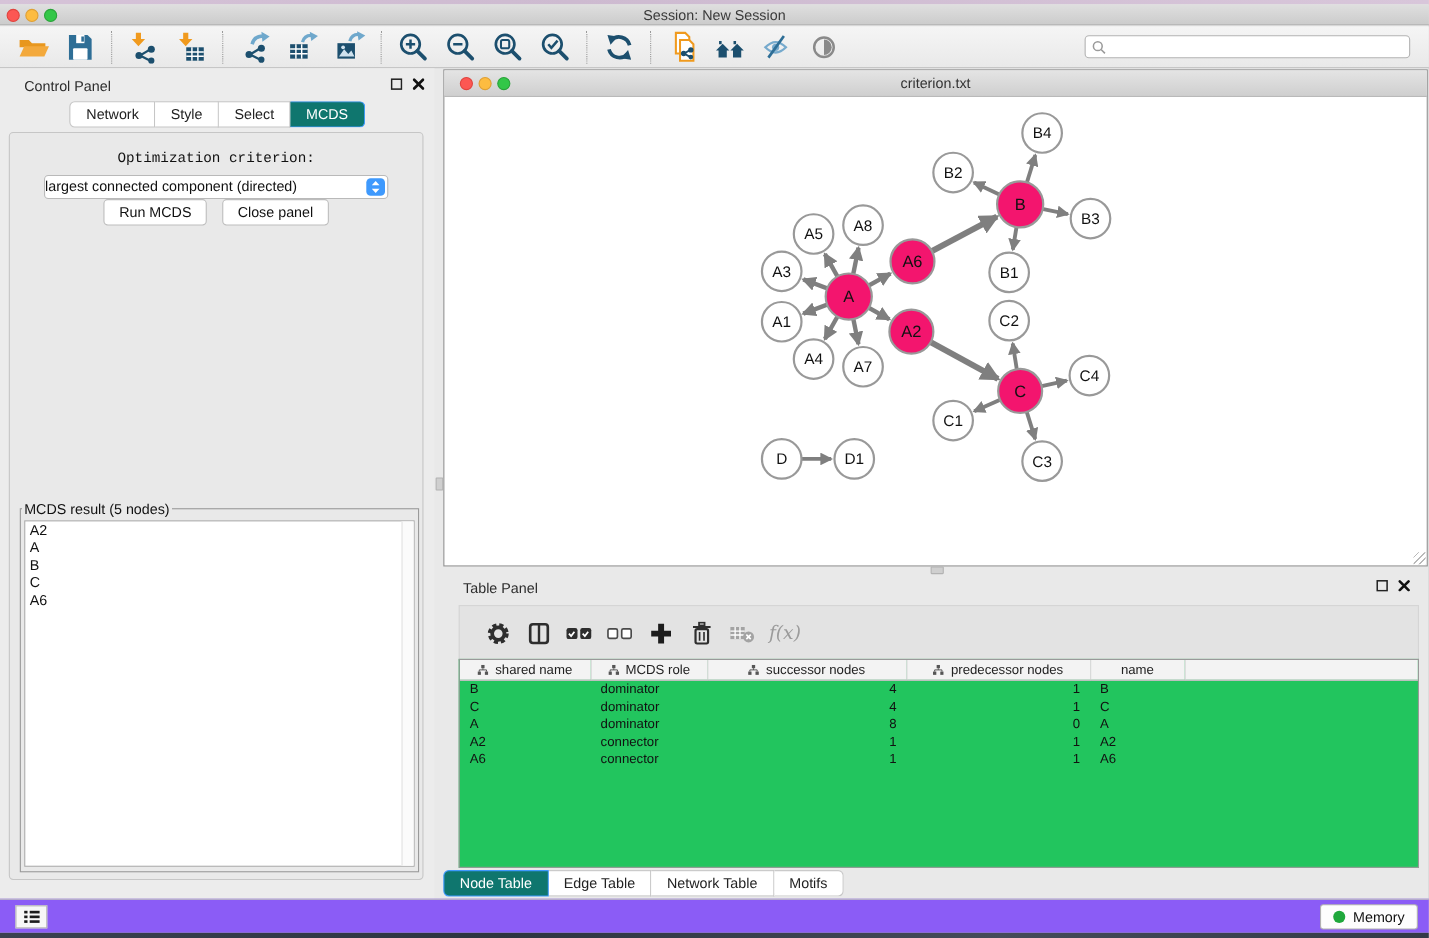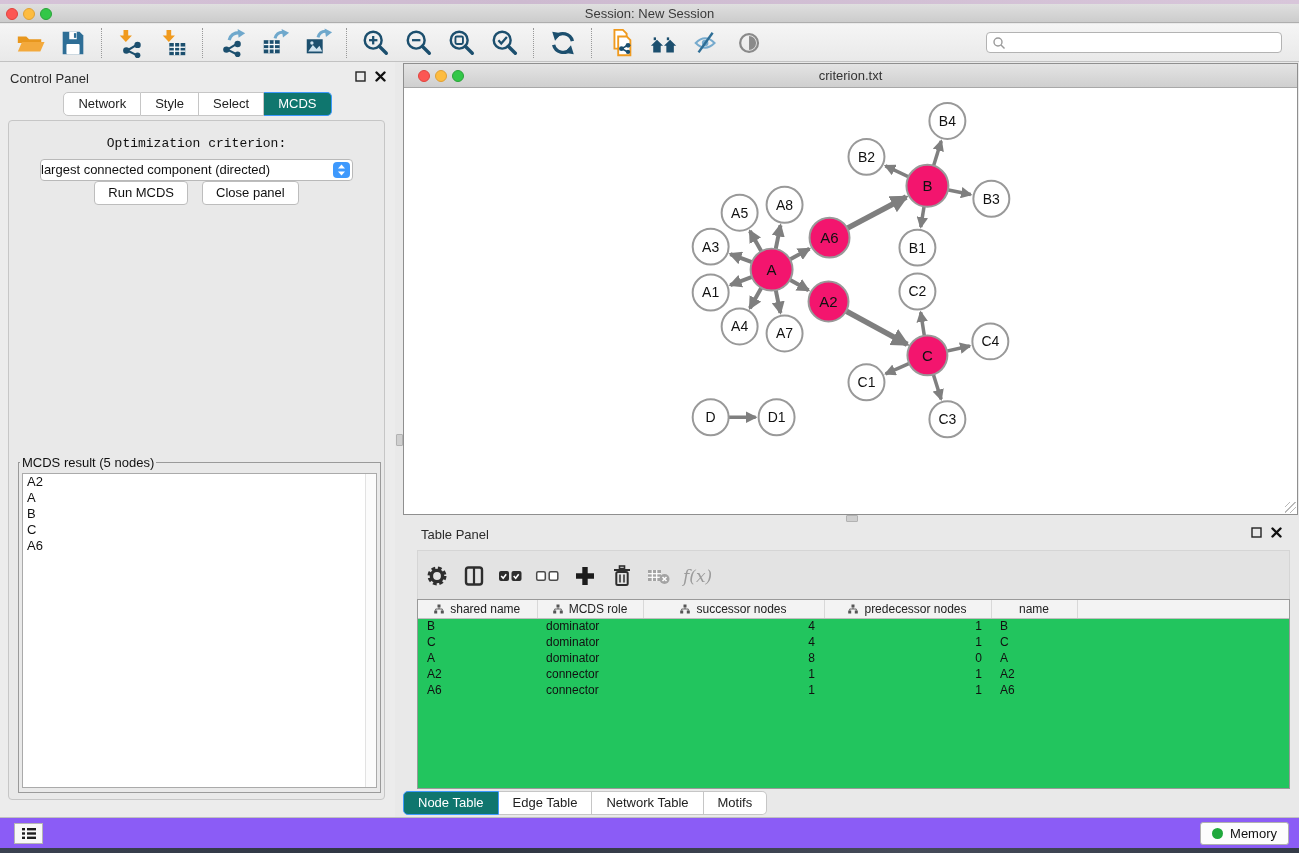--- a/index.html
+++ b/index.html
@@ -27,21 +27,21 @@
   .search-wrap { margin-left:auto; margin-right:9px; position:relative; }
   .search-input { width:296px; height:21px; border:1px solid #b3b3b3; border-radius:4px; background:#fff; padding:0 6px 0 24px; font-size:12px; outline:none; }
   .search-glyph { position:absolute; left:6px; top:4px; }
 
   
   .panel-title { font-size:13px; color:#2c2c2c; }
   .panel-btns { display:flex; gap:9px; align-items:center; }
 
   
   .control-panel { position:absolute; top:62px; left:0; width:395px; bottom:36px; background:#ececec; }
-  .cp-header { position:relative; height:30px; }
+  .cp-header { position:relative; height:30px;margin-left:12px; }
   .cp-header .panel-title { position:absolute; left:10px; top:9px; }
   .cp-header .panel-btns { position:absolute; right:9px; top:9px; }
   .seg-control { display:flex; justify-content:center; }
   .seg { font-size:13px; padding:3px 14px 4px; background:#fff; border:1px solid #c6c6c6; border-left:none; color:#222; cursor:default; }
   .seg:first-child { border-left:1px solid #c6c6c6; border-radius:5px 0 0 5px; }
   .seg:last-child { border-radius:0 5px 5px 0; }
   .seg.active { background:#0f766e; border-color:#3e99fd; color:#fff; }
   .cp-sub { position:absolute; left:8px; right:10px; top:58px; bottom:17px; background:#e9e9e9; border:1px solid #c6c6c6; border-radius:4px; }
   .opt-label { text-align:center; margin-top:15px; font-size:13px; color:#111;font-family:Liberation Mono, monospace; }
   .select-box { margin:8px auto 0; width:313px; height:22px; background:#fff; border:1px solid #b9b9b9; border-radius:4px; position:relative; font-size:13px; line-height:20px; padding-left:0; color:#111; }
@@ -65,21 +65,21 @@
   .resize-corner { position:absolute; right:1px; bottom:1px; width:11px; height:11px;
     background:repeating-linear-gradient(135deg, transparent 0 3px, #b9b9b9 3px 4px); }
   .h-thumb { position:absolute; top:453px; left:443px; width:12px; height:7px; background:#cfcfcf; border:1px solid #b2b2b2; border-radius:1px; }
   .v-thumb { position:absolute; left:396px; top:434px; width:7px; height:12px; background:#cfcfcf; border:1px solid #b2b2b2; border-radius:1px; }
 
   
   .table-panel { position:absolute; top:455px; left:0; right:0; bottom:0; }
   .tp-header { position:relative; height:32px; }
   .tp-header .panel-title { position:absolute; left:18px; top:10px; }
   .tp-header .panel-btns { position:absolute; right:17px; top:10px; }
-  .tp-toolbar { position:absolute; left:14px; right:9px; top:33px; height:51px; background:#e3e3e3; border:1px solid #d5d5d5; display:flex; align-items:center; padding-left:0; }
+  .tp-toolbar { position:absolute; left:14px; right:9px; top:33px; height:51px; background:#e3e3e3; border:1px solid #d5d5d5; display:flex; align-items:center; padding-left:16px; }
   .tpbtn { width:37px; height:34px; display:flex; align-items:center; justify-content:center; }
   .fx-label { font-family:"DejaVu Serif", serif; font-style:italic; font-size:17px; color:#9b9b9b; margin-left:6px; }
   .tp-table-wrap { position:absolute; left:14px; right:9px; top:82px; bottom:28px; background:#22c55e; border:1px solid #999; overflow:hidden; }
   table.node-table { border-collapse:collapse; table-layout:fixed; width:100%; }
   .node-table th { height:18px; background:#f3f3f3; border-right:1px solid #d8d8d8; border-bottom:1px solid #bfbfbf; font-weight:normal; font-size:12px; color:#222; text-align:center; }
   .node-table th.no-border { border-right:none; }
   .node-table th .hdr-inner { display:flex; align-items:center; justify-content:center; gap:6px; }
   .node-table td { font-size:12px; color:#111; height:16px; padding:0 9px; white-space:nowrap; }
   .node-table td.al { text-align:left; } .node-table td.ar { text-align:right; }
   .tp-tabs { position:absolute; bottom:2px; left:0; right:0; display:flex; justify-content:flex-start; }

